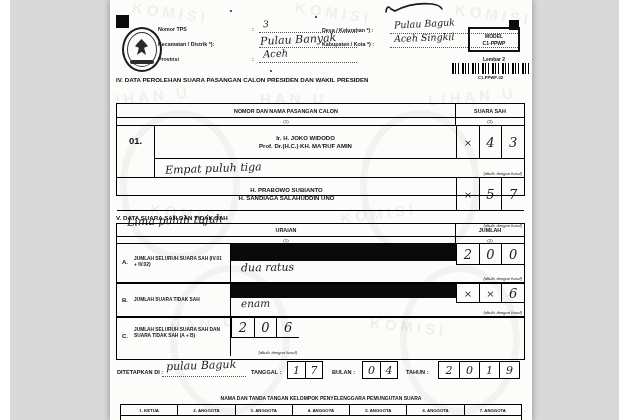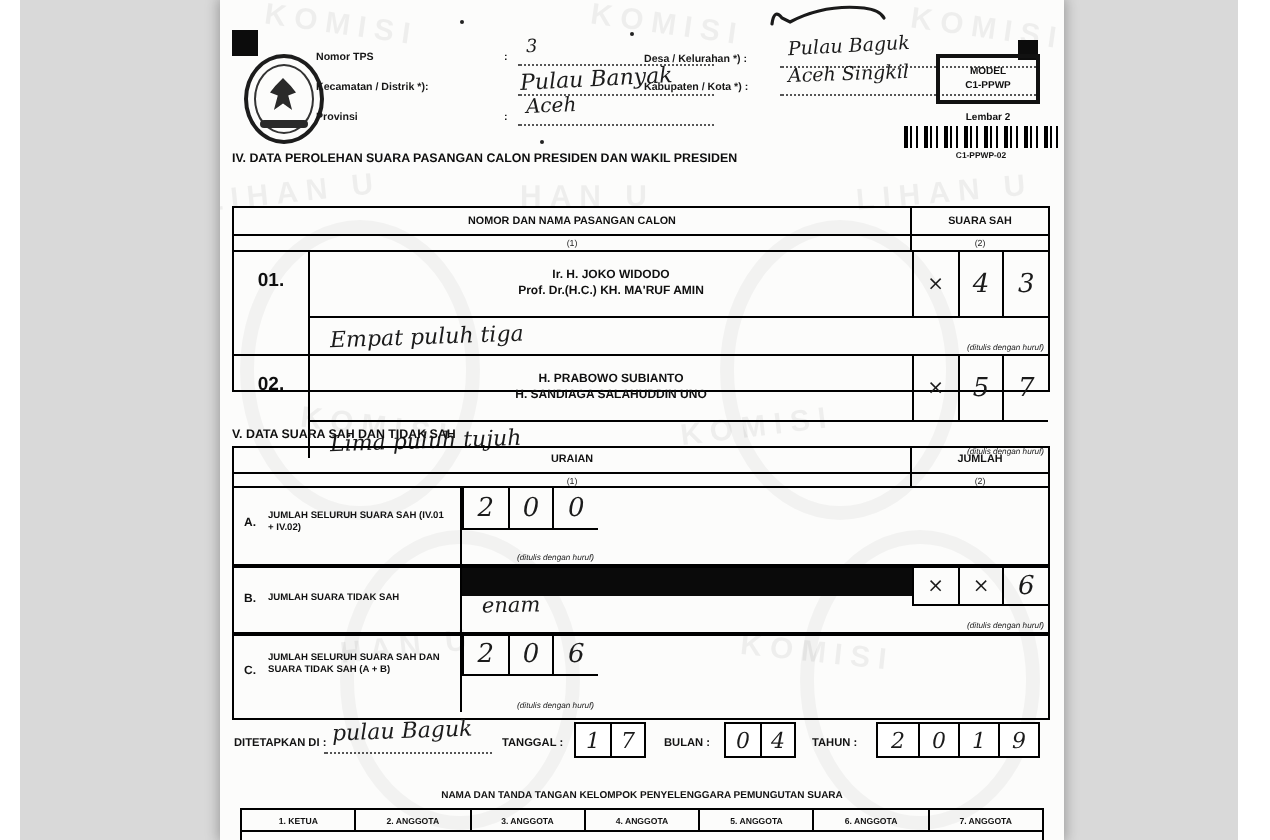--- a/index.html
+++ b/index.html
@@ -183,21 +183,20 @@
             <div class="writeband bT" style="flex:1;">
               <div class="hwline">
                   <span class="hw" style="font-size:11px;transform:rotate(-2deg);">Empat puluh tiga</span>
                 </div>
               <div class="notecell">(ditulis dengan huruf)</div>
             </div>
           </div>
         </div>
 
         <div class="trow" style="height:52px;border-top:1.5px solid #000;">
-          <div class="cell pairnum bR" style="width:38px;">02.</div>
           <div class="cell" style="flex:1;display:flex;flex-direction:column;">
             <div class="trow" style="height:32px;">
               <div class="cell names" style="flex:1;">
                 <span>H. PRABOWO SUBIANTO</span>
                 <span>H. SANDIAGA SALAHUDDIN UNO</span>
               </div>
               <div class="dcellrow">
                 <div class="dcell">
                     <span class="hw dig xm">×</span>
                   </div>
@@ -228,20 +227,24 @@
         </div>
         <div class="trow bT" style="height:7px;">
           <div class="cell cnum bR" style="flex:1;">(1)</div>
           <div class="cell cnum" style="width:68px;">(2)</div>
         </div>
 
         <div class="trow bT" style="height:39px;">
           <div class="cell bR" style="width:114px;">
             <span class="vletter">A.</span>
             <div class="vlabel" style="position:absolute;left:17px;top:12px;width:88px;">JUMLAH SELURUH SUARA SAH (IV.01 + IV.02)</div>
+          </div>
+          <div class="cell" style="flex:1;">
+            <div class="redact" style="height:17px;"></div>
+            <span class="hw hwabs" style="left:10px;top:17px;font-size:11px;transform:rotate(-1deg);">dua ratus</span>
           </div>
           <div class="cell" style="width:68px;display:flex;flex-direction:column;">
             <div class="vdigits">
               <div class="dcell">
                   <span class="hw dig">2</span>
                 </div>
               <div class="dcell">
                   <span class="hw dig">0</span>
                 </div>
               <div class="dcell">

